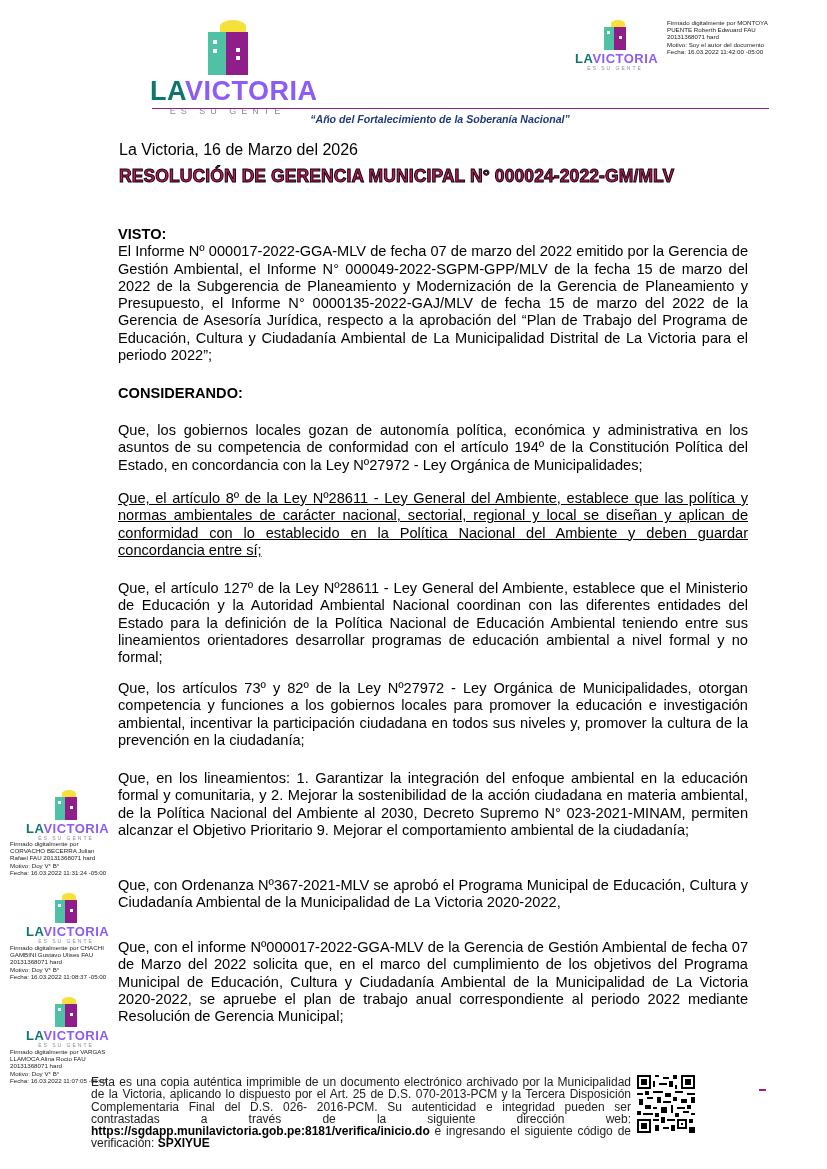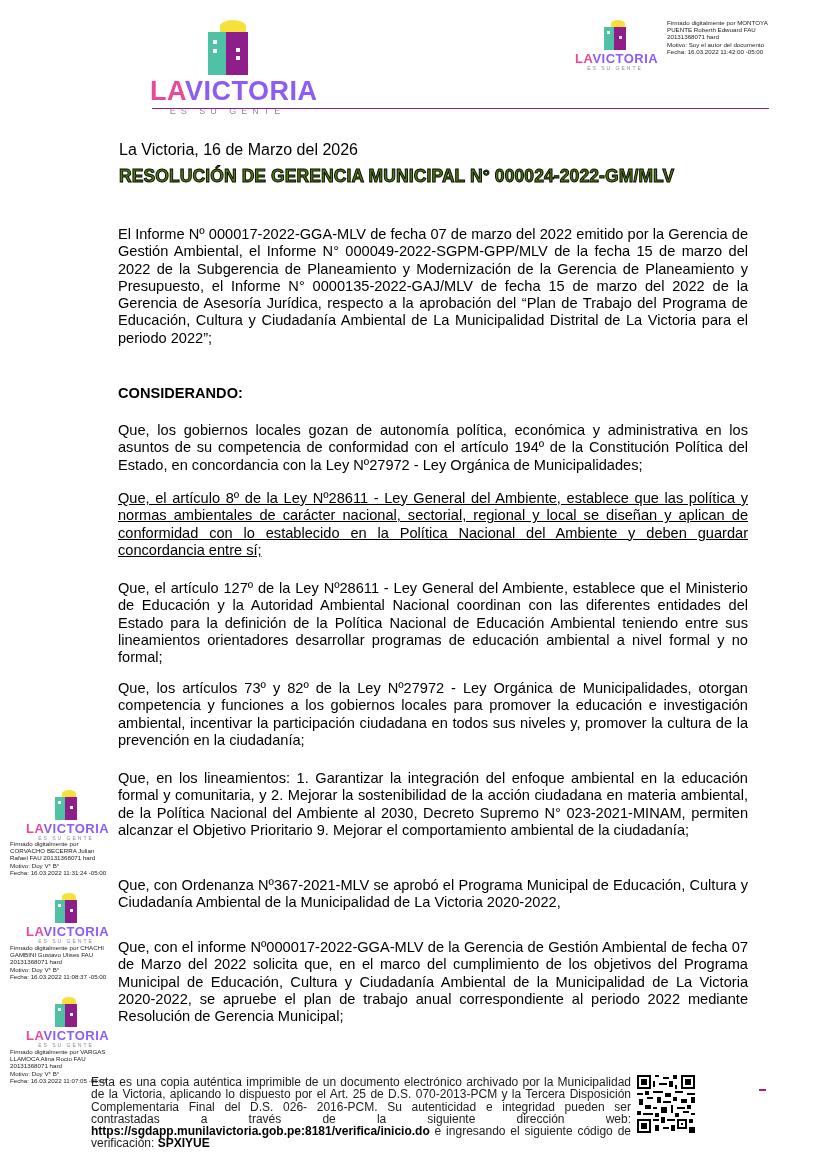--- a/index.html
+++ b/index.html
@@ -6,21 +6,21 @@
   body { width: 827px; height: 1169px; position: relative; overflow: hidden; font-family: "Liberation Sans", sans-serif; color: #000; }
 
   
   .logo { position: absolute; text-align: center; }
   .logo .mark { position: relative; margin: 0 auto; }
   .logo .sun { position: absolute; border-radius: 50% 50% 0 0; background: #f6e13a; }
   .logo .bldg-left { position: absolute; background: #4fc1a4; }
   .logo .bldg-right { position: absolute; background: #8f1e8a; }
   .logo .win { position: absolute; background: #ffffff; }
   .logo .word { font-weight: bold; letter-spacing: 0.5px; line-height: 1; white-space: nowrap; }
-  .logo .word .la { color: #ec4899; }
+  .logo .word .la { color: #0f766e; }
   .logo .word .vic { color: #8b5cf6; }
   .logo .tag { color: #8a8aa0; letter-spacing: 5px; line-height: 1; }
 
   #main-logo { left: 150px; top: 20px; width: 155px; }
   #main-logo .mark { width: 40px; height: 55px; }
   #main-logo .sun { left: 12px; top: 0; width: 26px; height: 13px; }
   #main-logo .bldg-left { left: 0; top: 12px; width: 18px; height: 43px; }
   #main-logo .bldg-right { left: 18px; top: 12px; width: 22px; height: 43px; }
   #main-logo .word { font-size: 27px; margin-top: 3px; }
   #main-logo .tag { font-size: 9px; margin-top: 2px; }
@@ -34,21 +34,21 @@
   .mini-logo .tag { font-size: 5px; letter-spacing: 2px; margin-top: 1px; }
 
   #header-rule { position: absolute; left: 152px; top: 108px; width: 617px; height: 1px; background: #8f1e8a; }
 
   .sig-text { position: absolute; font-size: 6.2px; line-height: 7.2px; color: #222; white-space: pre-line; }
 
   #mottos { position: absolute; left: 110px; top: 113px; width: 660px; text-align: center; font-style: italic; font-weight: bold; font-size: 10.6px; line-height: 13px; color: #1f3a7a; }
 
   #date-line { position: absolute; left: 119px; top: 141px; font-size: 16px; }
 
-  #resolution-title { position: absolute; left: 119px; top: 166px; font-size: 17.5px; font-weight: bold; color: #4d7c0f; -webkit-text-stroke: 0.9px #000; letter-spacing: 0.1px; white-space: nowrap; text-align: right; }
+  #resolution-title { position: absolute; left: 119px; top: 166px; font-size: 17.5px; font-weight: bold; color: #be185d; -webkit-text-stroke: 0.9px #000; letter-spacing: 0.1px; white-space: nowrap; text-align: right; }
 
   .section { position: absolute; left: 118px; width: 630px; font-size: 14.6px; line-height: 17.3px; text-align: justify; }
   .section-head { font-weight: bold; font-size: 14.6px; }
   .para { margin: 0; }
   .para b { font-weight: normal; }
 
   #footer-text { position: absolute; left: 91px; top: 1076px; width: 540px; font-size: 12px; line-height: 12.3px; text-align: justify; color: #222; }
   #footer-text b { font-weight: bold; color: #000; }
 
   #qr { position: absolute; left: 637px; top: 1075px; width: 58px; height: 58px; }
@@ -84,26 +84,28 @@
 </div>
 <div class="sig-text" style="left:667px; top:19px;">Firmado digitalmente por MONTOYA
 PUENTE Roberth Edwuard FAU
 20131368071 hard
 Motivo: Soy el autor del documento
 Fecha: 16.03.2022 11:42:00 -05:00</div>
 
 <div id="header-rule"></div>
 
 <div id="mottos">
+  <div>“Año del Fortalecimiento de la Soberanía Nacional”</div>
 </div>
 
 <div id="date-line">La Victoria, 16 de Marzo del 2026</div>
 <div id="resolution-title">RESOLUCIÓN DE GERENCIA MUNICIPAL N° 000024-2022-GM/MLV</div>
 
 <div class="section" style="top:226px;">
+  <div class="section-head">VISTO:</div>
   <p class="para"><span>El Informe Nº 000017-2022-GGA-MLV de fecha  07 de marzo del 2022 emitido por la Gerencia de Gestión Ambiental, el Informe N° 000049-2022-SGPM-GPP/MLV de la fecha 15 de marzo del 2022 de la Subgerencia de Planeamiento y Modernización de la Gerencia de Planeamiento y Presupuesto, el Informe N° 0000135-2022-GAJ/MLV de fecha 15 de marzo del 2022 de la Gerencia de Asesoría Jurídica, respecto a la aprobación del “</span><b>Plan de Trabajo del Programa de Educación, Cultura y Ciudadanía Ambiental de La Municipalidad Distrital de La Victoria para el periodo 2022”</b><span>;</span></p>
 </div>
 
 <div class="section" style="top:385px;">
   <div class="section-head">CONSIDERANDO:</div>
 </div>
 <div class="section" style="top:422px;">
     <p class="para">Que, los gobiernos locales gozan de autonomía política, económica y administrativa en los asuntos de su competencia de conformidad con el artículo 194º de la Constitución Política del Estado, en concordancia con la Ley Nº27972 - Ley Orgánica de Municipalidades;</p>
   </div>
 <div class="section" style="top:490px;text-decoration:underline;">

